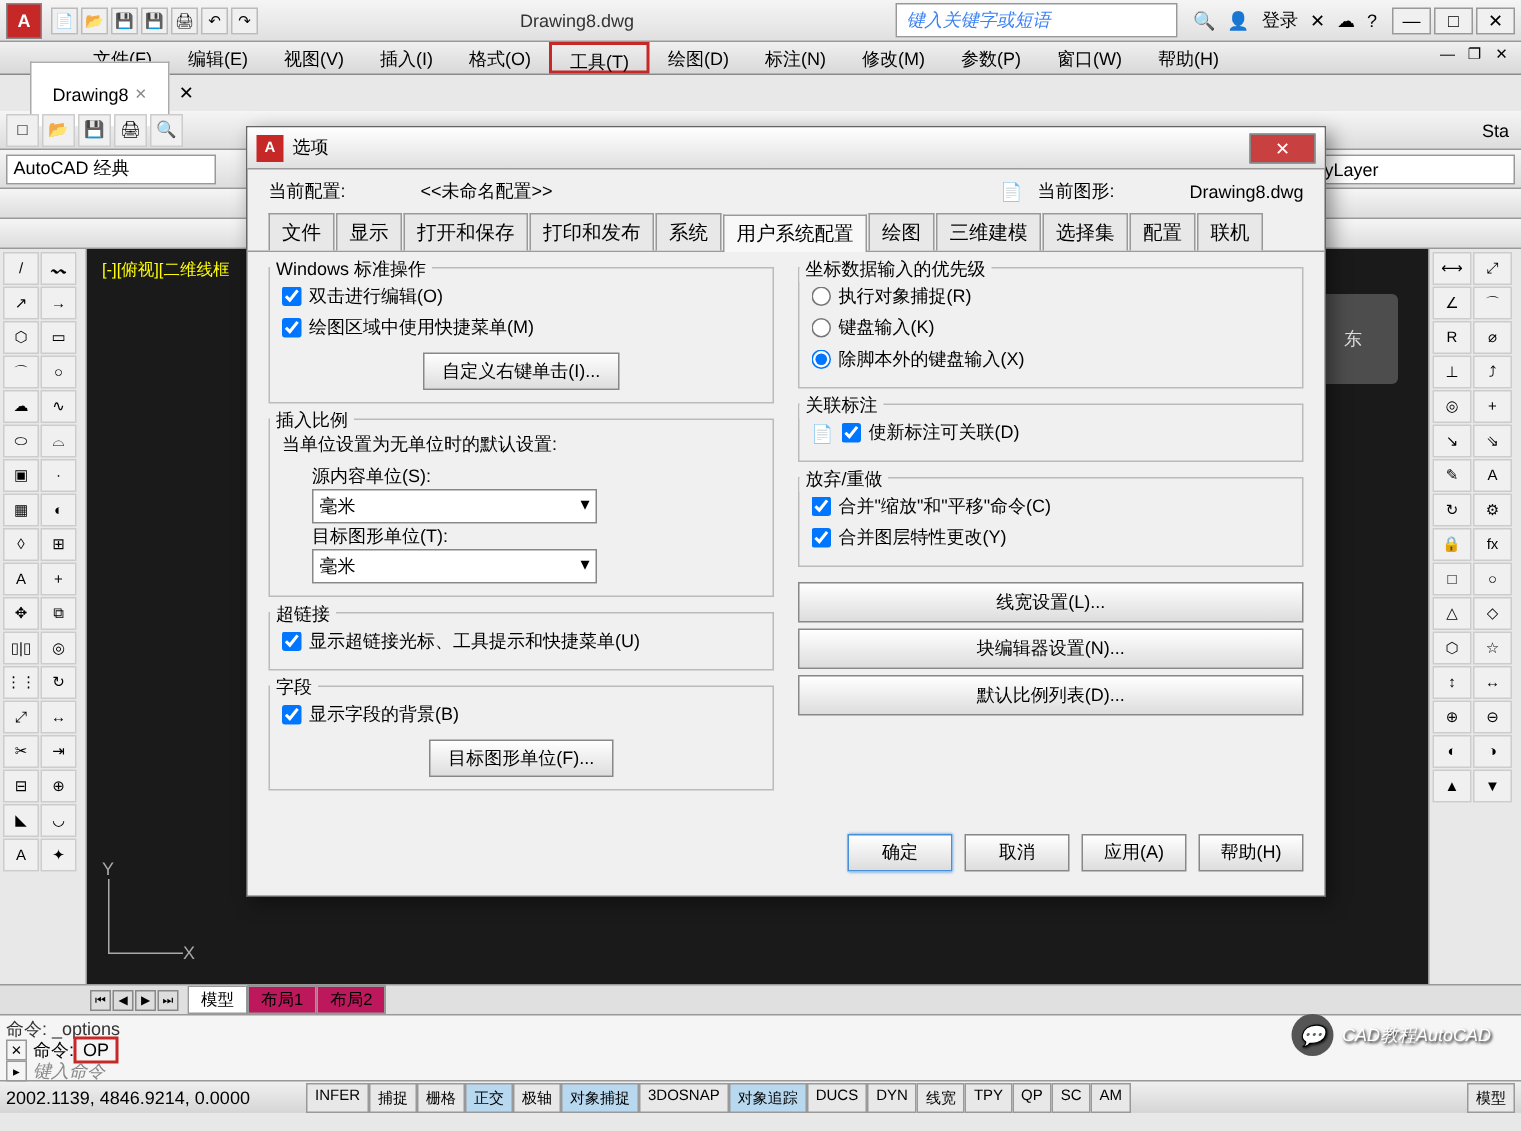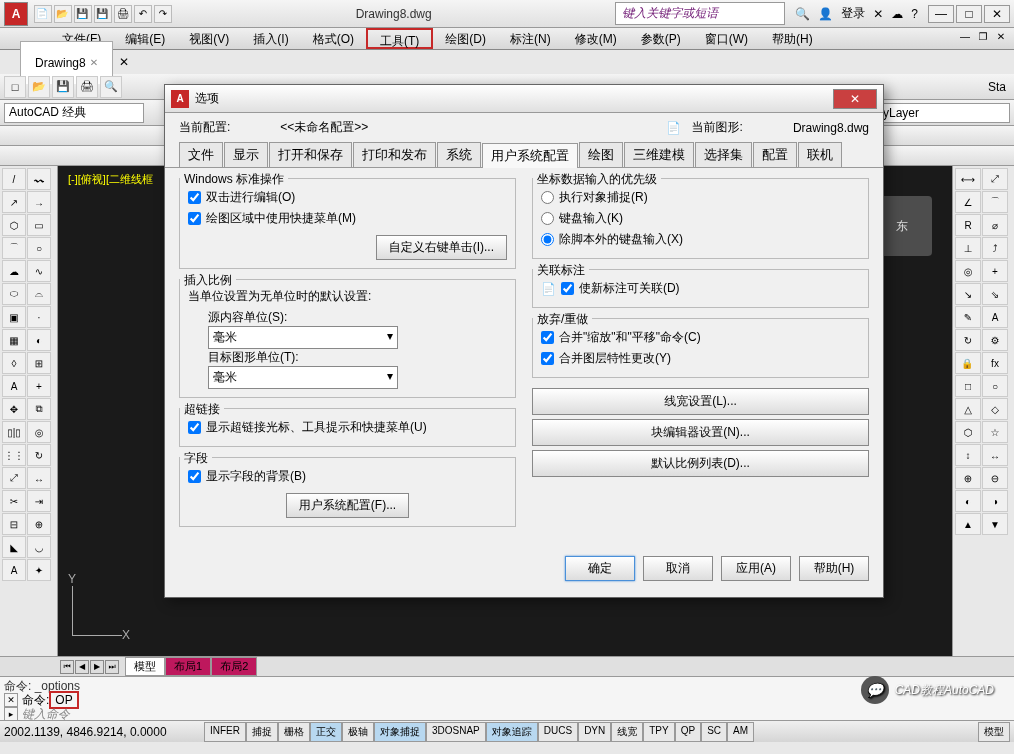--- a/index.html
+++ b/index.html
@@ -2,21 +2,21 @@
 <html><head>
 <meta charset="utf-8">
 <style>
 *{margin:0;padding:0;box-sizing:border-box;font-family:"Microsoft YaHei","SimSun",sans-serif;font-size:12px}
 body{width:1014px;height:754px;background:#e8e8e8;overflow:hidden;position:relative}
 .titlebar{height:28px;background:linear-gradient(#f5f5f5,#e0e0e0);display:flex;align-items:center;padding:0 4px;border-bottom:1px solid #999}
 .app-logo{width:24px;height:24px;background:#c62828;color:#fff;display:flex;align-items:center;justify-content:center;font-weight:bold;border:1px solid #888}
 .qat{display:flex;gap:2px;margin-left:6px}
 .qat-btn{width:18px;height:18px;border:1px solid #bbb;background:#f0f0f0;display:flex;align-items:center;justify-content:center;font-size:10px}
 .title-center{flex:1;text-align:center;font-size:12px;color:#333}
-.search-box{background:#fff;border:1px solid #999;padding:2px 6px;width:170px;font-style:italic;color:#701a75}
+.search-box{background:#fff;border:1px solid #999;padding:2px 6px;width:188px;font-style:italic;color:#3b82f6}
 .title-right{display:flex;gap:8px;align-items:center;margin-left:10px}
 .win-btns{display:flex;gap:2px;margin-left:10px}
 .win-btn{width:26px;height:18px;border:1px solid #999;background:#f0f0f0;display:flex;align-items:center;justify-content:center}
 .menubar{height:22px;background:linear-gradient(#f0f0f0,#d8d8d8);display:flex;padding-left:50px;border-bottom:1px solid #888}
 .menu-item{padding:3px 12px;cursor:pointer}
 .menu-item.highlighted{border:2px solid #c62828}
 .mdi-close{margin-left:auto;display:flex;padding-right:4px}
 .mdi-btn{width:18px;height:16px;display:flex;align-items:center;justify-content:center;font-size:10px}
 .doctab-row{height:24px;background:#e8e8e8;display:flex;align-items:center;padding-left:20px}
 .doctab{padding:14px 14px;background:#ffffff;border:1px solid #aaa;border-bottom:none;display:flex;align-items:center;gap:4px}
@@ -326,21 +326,21 @@
       <div class="group">
         <div class="group-title">Windows 标准操作</div>
         <label class="chk">
             <input type="checkbox" checked="" style="">
             <span>双击进行编辑(O)</span>
           </label>
         <label class="chk">
             <input type="checkbox" checked="" style="">
             <span>绘图区域中使用快捷菜单(M)</span>
           </label>
-        <div style="text-align:right;margin-top:6px"><span class="dlg-btn">自定义右键单击(I)...</span></div>
+        <div style="text-align:center;margin-top:6px"><span class="dlg-btn">自定义右键单击(I)...</span></div>
       </div>
       <div class="group">
         <div class="group-title">插入比例</div>
         <div>当单位设置为无单位时的默认设置:</div>
         <div class="indent" style="margin-top:4px">源内容单位(S):</div>
         <div class="indent">
             <div class="dlg-combo">
               <span>毫米</span>
               <span>▾</span>
             </div>
@@ -359,21 +359,21 @@
             <input type="checkbox" checked="" style="">
             <span>显示超链接光标、工具提示和快捷菜单(U)</span>
           </label>
       </div>
       <div class="group">
         <div class="group-title">字段</div>
         <label class="chk">
             <input type="checkbox" checked="" style="">
             <span>显示字段的背景(B)</span>
           </label>
-        <div style="text-align:center;margin-top:6px"><span class="dlg-btn">用户系统配置(F)...</span></div>
+        <div style="text-align:center;margin-top:6px"><span class="dlg-btn">目标图形单位(F)...</span></div>
       </div>
     </div>
     <div class="dcol">
       <div class="group">
         <div class="group-title">坐标数据输入的优先级</div>
         <label class="rad">
             <input type="radio" name="cp" style="">
             <span>执行对象捕捉(R)</span>
           </label>
         <label class="rad">

